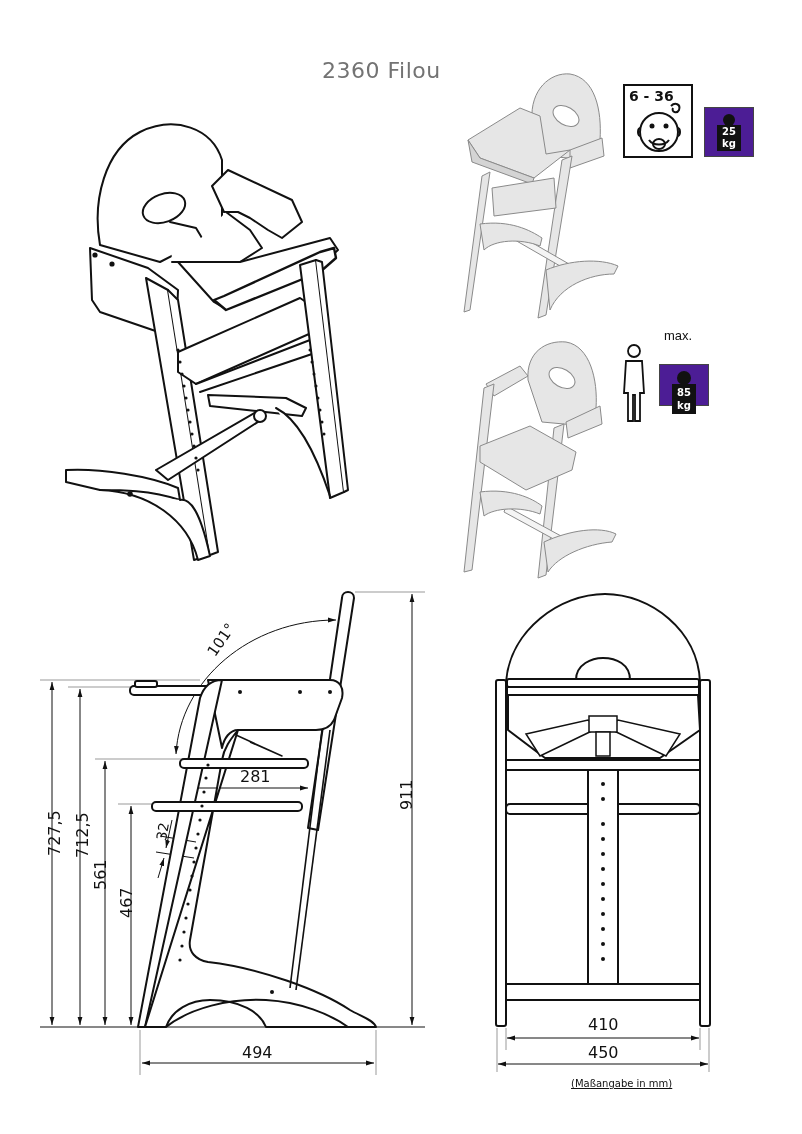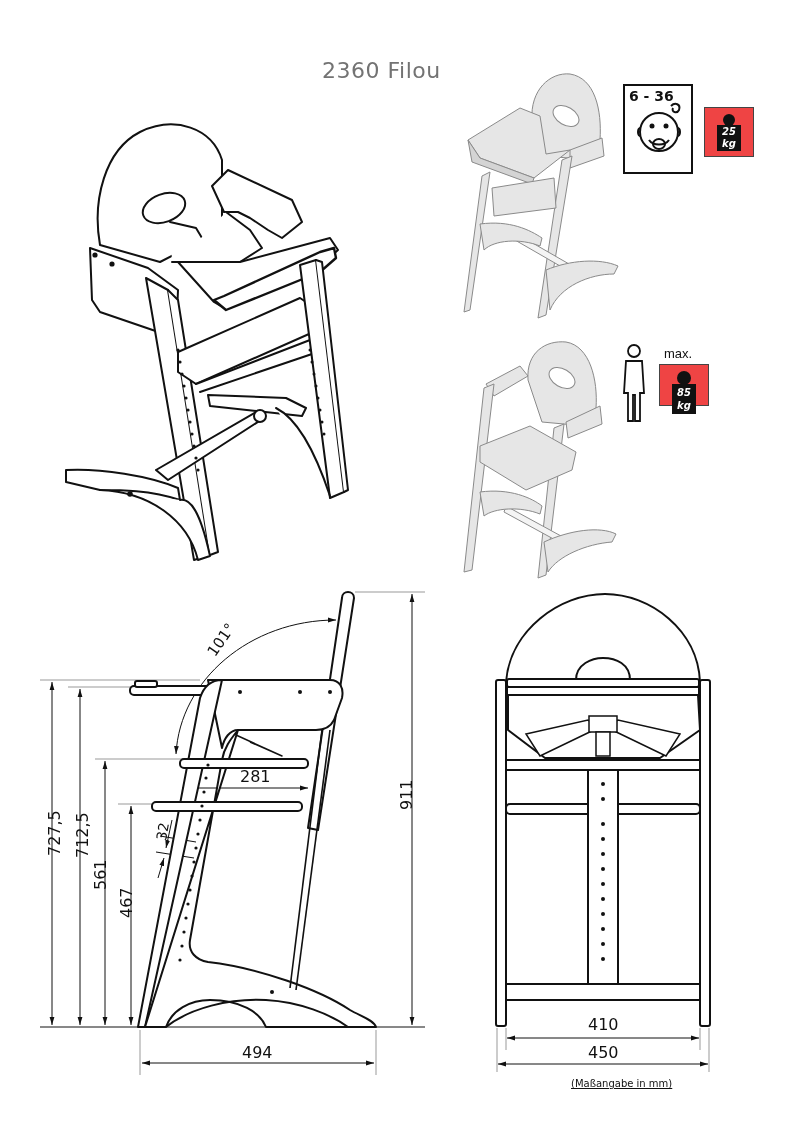--- a/index.html
+++ b/index.html
@@ -1,21 +1,21 @@
 <!DOCTYPE html>
 <html><head>
   <meta charset="utf-8">
   <style>
     html, body { margin: 0; padding: 0; background: #ffffff; }
     body { width: 802px; height: 1134px; position: relative; overflow: hidden; font-family: "DejaVu Sans", sans-serif; }
     .abs { position: absolute; }
     #title { left: 322px; top: 58px; font-size: 22px; color: #737373; letter-spacing: 0.5px; font-family: "DejaVu Sans", sans-serif; }
     svg text { font-family: "DejaVu Sans", sans-serif; fill: #111; }
     .icon-box { position: absolute; border: 2px solid #111; background: #fff; box-sizing: border-box; }
-    .weight-box { position: absolute; border: 1.5px solid #444; background: #ef4444; box-sizing: border-box; font-style: italic; }
+    .weight-box { position: absolute; border: 1.5px solid #444; background: #4c1d95; box-sizing: border-box; }
     .wt-label { position: absolute; color: #fff; font-weight: bold; font-size: 10px; text-align: center; line-height: 10px; font-family: "DejaVu Sans", sans-serif; }
     .age-label { position: absolute; font-weight: bold; font-size: 14px; color: #111; font-family: "DejaVu Sans", sans-serif; }
     .max-label { position: absolute; font-size: 13px; color: #111; font-family: "Liberation Sans", sans-serif; }
     .note { position: absolute; font-size: 10px; color: #111; font-family: "DejaVu Sans", sans-serif; text-decoration: underline; }
   </style>
 </head>
 <body>
 
 <div id="title" class="abs">2360 Filou</div>
 
@@ -103,21 +103,21 @@
     <path d="M116,92 L150,76 L152,94 L118,108 Z"></path>
     <path d="M34,58 L44,54 L22,240 L14,242 Z"></path>
     <path d="M104,98 L114,94 L96,245 L88,248 Z"></path>
     <path d="M30,116 L80,96 L126,122 L122,140 L76,160 L30,132 Z"></path>
     <path d="M56,176 L122,212 L120,218 L54,182 Z" fill="#f4f4f4"></path>
     <path d="M94,212 C120,200 150,196 166,204 L162,212 C136,214 108,226 98,242 Z"></path>
     <path d="M30,162 C60,158 82,168 92,176 L90,184 C70,176 44,178 34,186 Z"></path>
   </g>
 </svg>
 
-<div class="icon-box" style="left:623px;top:84px;width:70px;height:90px;">
+<div class="icon-box" style="left:623px;top:84px;width:70px;height:74px;">
   <span class="age-label" style="left:4px;top:2px;">6 - 36</span>
   <svg class="abs" style="left:6px;top:14px" width="58" height="56" viewBox="0 0 58 56">
     <g fill="none" stroke="#111" stroke-width="2">
       <path d="M40,6 C44,2 50,4 48,10 C46,14 40,12 42,8"></path>
       <circle cx="28" cy="32" r="19"></circle>
       <path d="M10,28 C6,28 6,36 10,36"></path>
         <path d="M46,28 C50,28 50,36 46,36"></path>
       <path d="M18,40 C22,46 34,46 38,40"></path>
       <ellipse cx="28" cy="44" rx="6" ry="5"></ellipse>
     </g>
@@ -134,21 +134,21 @@
   <div class="wt-label" style="left:13px;top:19px;width:22px;">25</div>
   <div class="wt-label" style="left:13px;top:31px;width:22px;">kg</div>
 </div>
 
 <svg class="abs" style="left:620px;top:343px" width="28" height="80" viewBox="0 0 28 80">
   <g fill="#fff" stroke="#111" stroke-width="1.8">
     <circle cx="14" cy="8" r="6"></circle>
     <path d="M6,18 L22,18 L24,50 L20,50 L20,78 L15,78 L15,52 L13,52 L13,78 L8,78 L8,50 L4,50 Z"></path>
   </g>
 </svg>
-<span class="max-label" style="left:664px;top:328px;margin-top:18px;">max.</span>
+<span class="max-label" style="left:664px;top:328px;">max.</span>
 
 <div class="weight-box" style="left:659px;top:364px;width:50px;height:42px;">
   <svg class="abs" style="left:10px;top:5px" width="28" height="46" viewBox="0 0 28 46">
     <circle cx="14" cy="8" r="7" fill="#111"></circle>
     <rect x="2" y="14" width="24" height="30" fill="#111"></rect>
   </svg>
   <div class="wt-label" style="left:13px;top:23px;width:22px;">85</div>
   <div class="wt-label" style="left:13px;top:36px;width:22px;">kg</div>
 </div>
 

